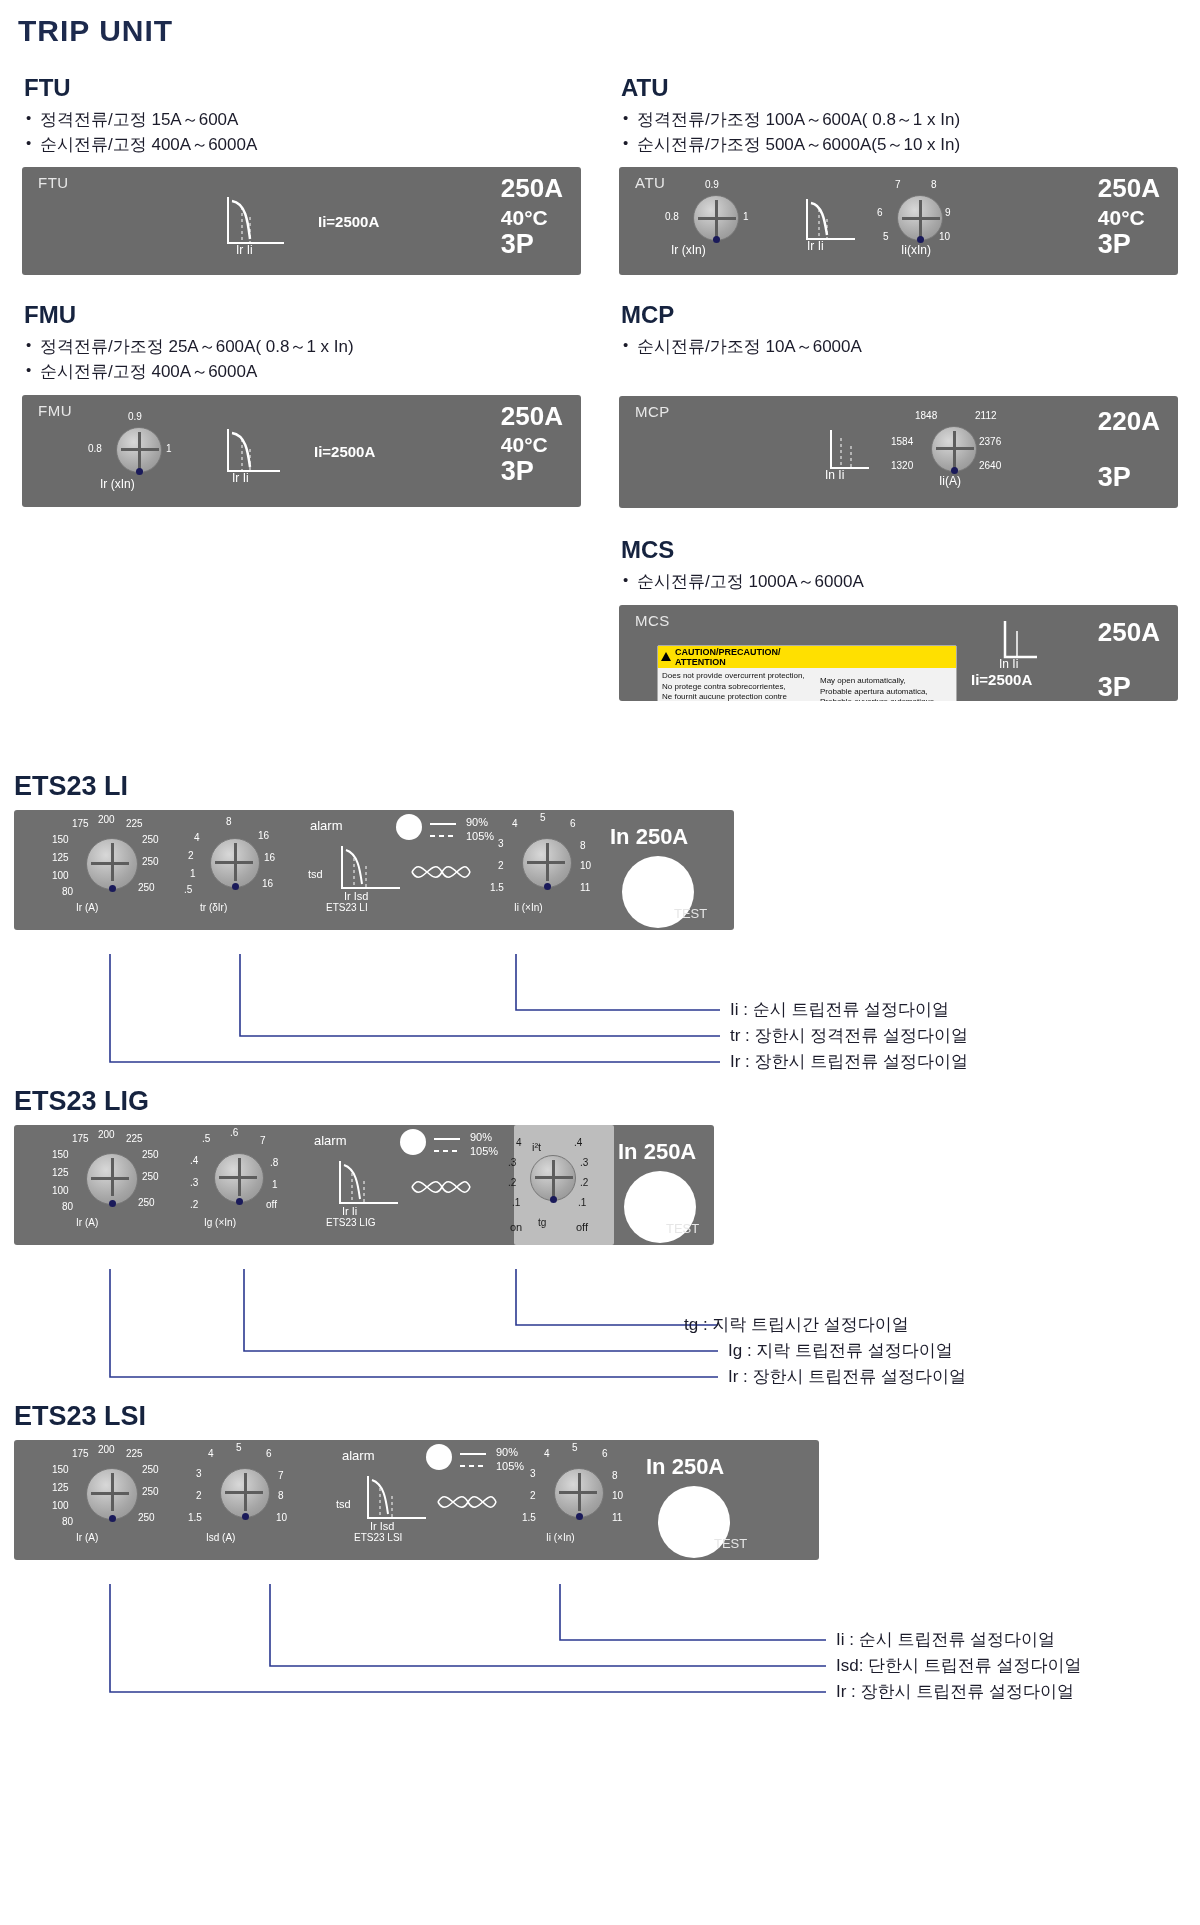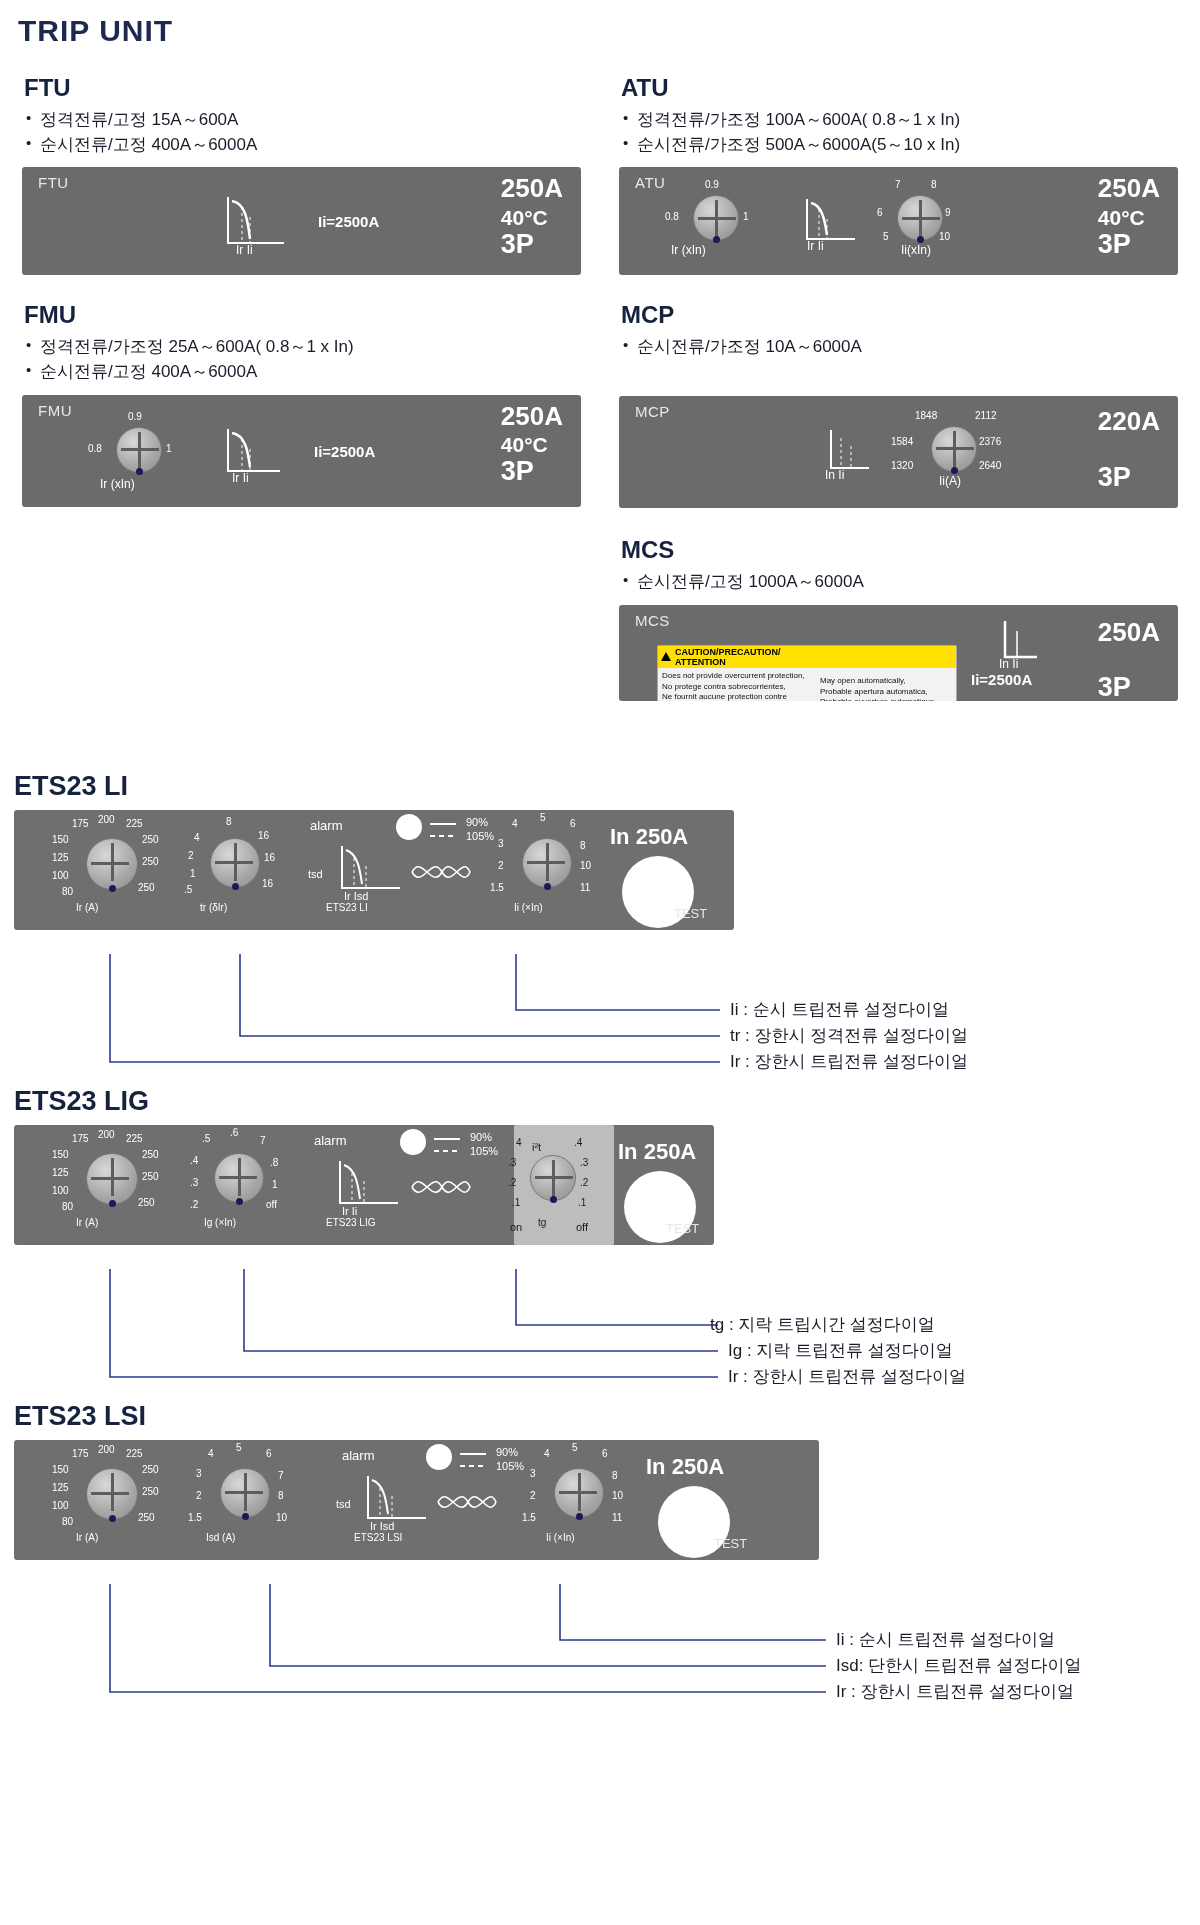--- a/index.html
+++ b/index.html
@@ -460,21 +460,21 @@
     <div class="knob-hole" style="left:610px; top:46px;"></div>
     <div class="test" style="left:652px; top:96px;">TEST</div>
   </div>
 
   <div class="legend" style="height:110px;">
     <svg width="1200" height="110">
       <polyline points="516,14 516,70 718,70" stroke="#2b3990" stroke-width="1.6" fill="none"></polyline>
       <polyline points="244,14 244,96 718,96" stroke="#2b3990" stroke-width="1.6" fill="none"></polyline>
       <polyline points="110,14 110,122 718,122" stroke="#2b3990" stroke-width="1.6" fill="none"></polyline>
     </svg>
-    <div class="ltext" style="left:710px; top:58px;text-align:right;">tg : 지락 트립시간 설정다이얼</div>
+    <div class="ltext" style="left:684px; top:58px;text-align:right;">tg : 지락 트립시간 설정다이얼</div>
     <div class="ltext" style="left:728px; top:84px;">Ig : 지락 트립전류 설정다이얼</div>
     <div class="ltext" style="left:728px; top:110px;">Ir : 장한시 트립전류 설정다이얼</div>
   </div>
 
   <div class="ets-title" style="margin-top:36px;">ETS23 LSI</div>
   <div class="ets-panel" style="width:805px;">
 
     <div class="dial" style="left:72px; top:28px;">
       <div class="circle" style="width:52px;height:52px;">
           <div class="dot"></div>

